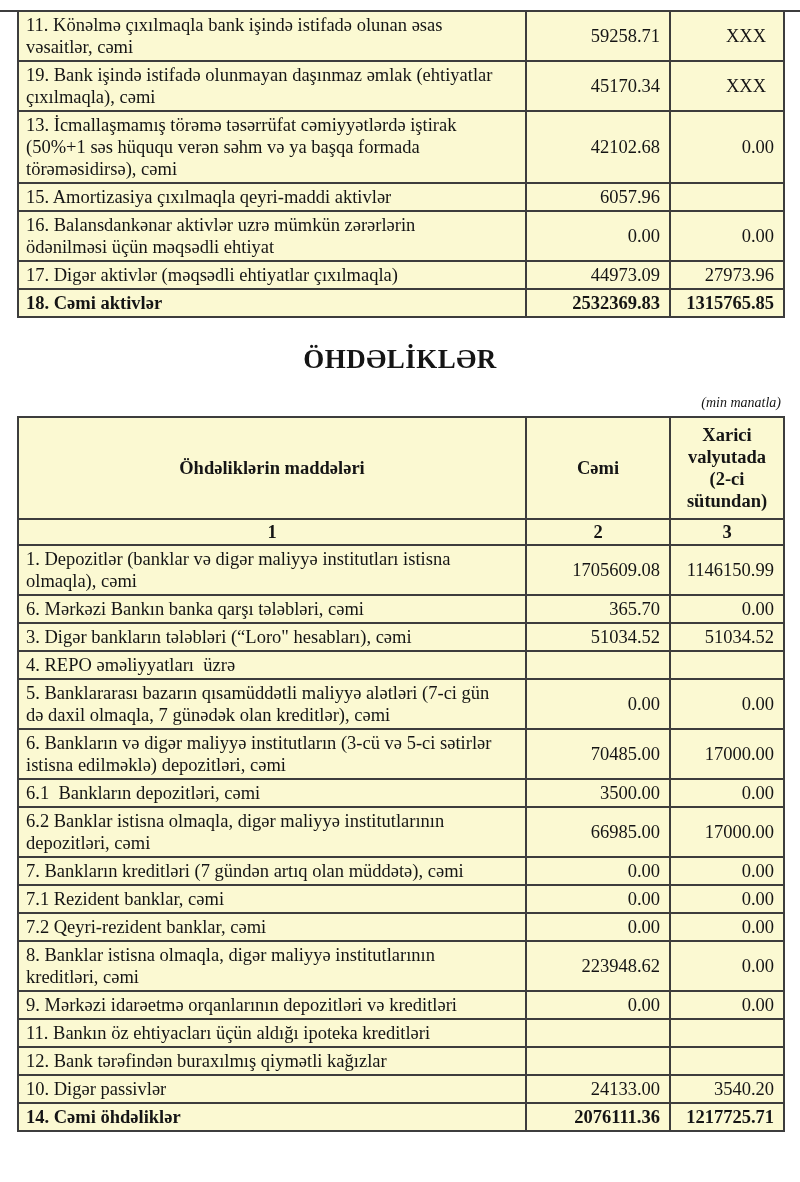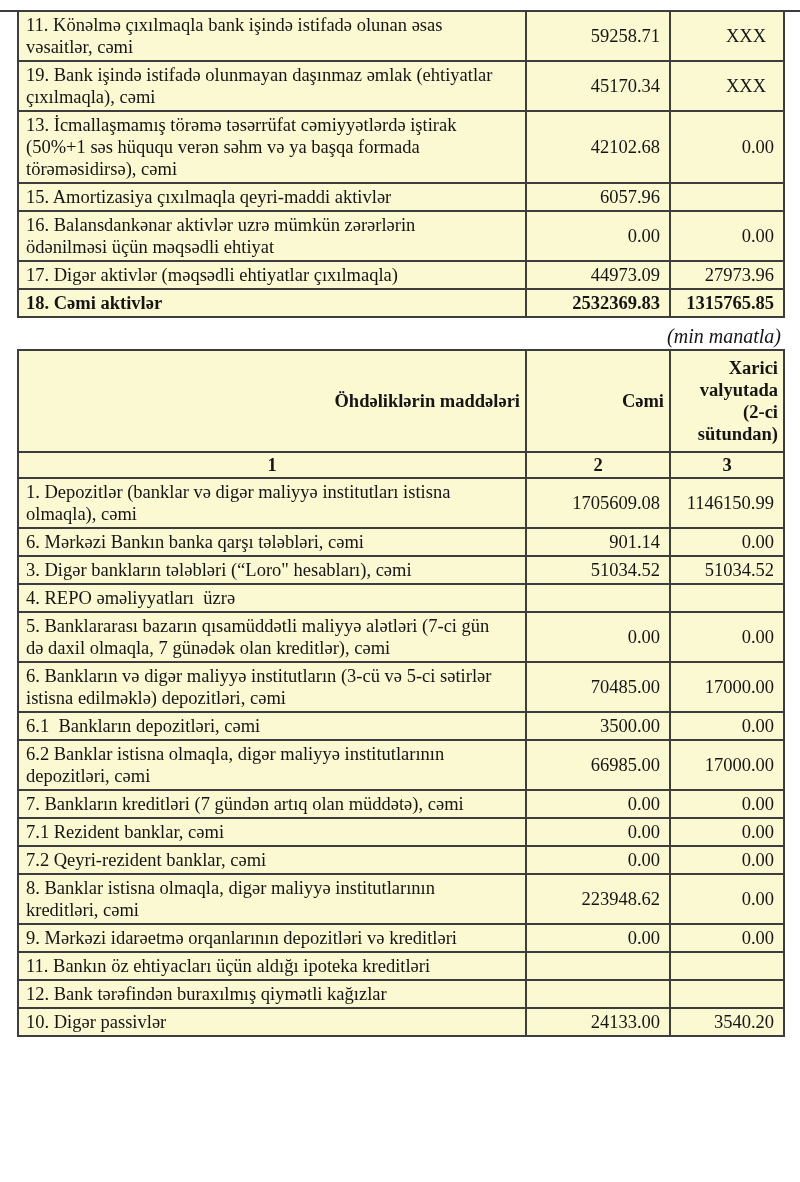--- a/index.html
+++ b/index.html
@@ -74,26 +74,26 @@
   }
   .section-title {
     font-size: 27px;
     font-weight: 700;
     text-align: center;
     margin: 26px 0 0 0;
     letter-spacing: 0.5px;
   }
   .unit-note {
     font-style: italic;
-    font-size: 20px;
+    font-size: 14px;
     line-height: 18px;
     text-align: right;
-    margin: 9px 19px 4px 0;
-  }
-  #liab-header-row th { height: 92px; text-align: right; }
+    margin: 19px 19px 4px 0;
+  }
+  #liab-header-row th { height: 92px; }
 </style>
 </head>
 <body>
 
 <div class="page">
 
   <div class="top-rule"></div>
 
   <div class="tbl-wrap" id="assets-wrap">
     <table class="fin">
@@ -135,20 +135,21 @@
           </tr>
           <tr class="bold">
             <td class="label">18. Cəmi aktivlər</td>
             <td class="num">2532369.83</td>
             <td class="num">1315765.85</td>
           </tr>
         </tbody>
     </table>
   </div>
 
+  <div class="section-title">ÖHDƏLİKLƏR</div>
 
   <div class="unit-note">(min manatla)</div>
 
   <div class="tbl-wrap" id="liab-wrap">
     <table class="fin">
       <colgroup>
           <col class="c1">
           <col class="c2">
           <col class="c3">
         </colgroup>
@@ -165,21 +166,21 @@
         </tr>
       </thead>
       <tbody>
           <tr>
             <td class="label">1. Depozitlər (banklar və digər maliyyə institutları istisna olmaqla), cəmi</td>
             <td class="num">1705609.08</td>
             <td class="num">1146150.99</td>
           </tr>
           <tr>
             <td class="label">6. Mərkəzi Bankın banka qarşı tələbləri, cəmi</td>
-            <td class="num">901.14</td>
+            <td class="num">365.70</td>
             <td class="num">0.00</td>
           </tr>
           <tr>
             <td class="label">3. Digər bankların tələbləri (“Loro" hesabları), cəmi</td>
             <td class="num">51034.52</td>
             <td class="num">51034.52</td>
           </tr>
           <tr>
             <td class="label">4. REPO əməliyyatları  üzrə</td>
             <td class="num white"></td>
@@ -238,17 +239,22 @@
           <tr>
             <td class="label">12. Bank tərəfindən buraxılmış qiymətli kağızlar</td>
             <td class="num white"></td>
             <td class="num white"></td>
           </tr>
           <tr>
             <td class="label">10. Digər passivlər</td>
             <td class="num">24133.00</td>
             <td class="num">3540.20</td>
           </tr>
+          <tr class="bold">
+            <td class="label">14. Cəmi öhdəliklər</td>
+            <td class="num">2076111.36</td>
+            <td class="num">1217725.71</td>
+          </tr>
         </tbody>
     </table>
   </div>
 
 </div>
 
 </body></html>

